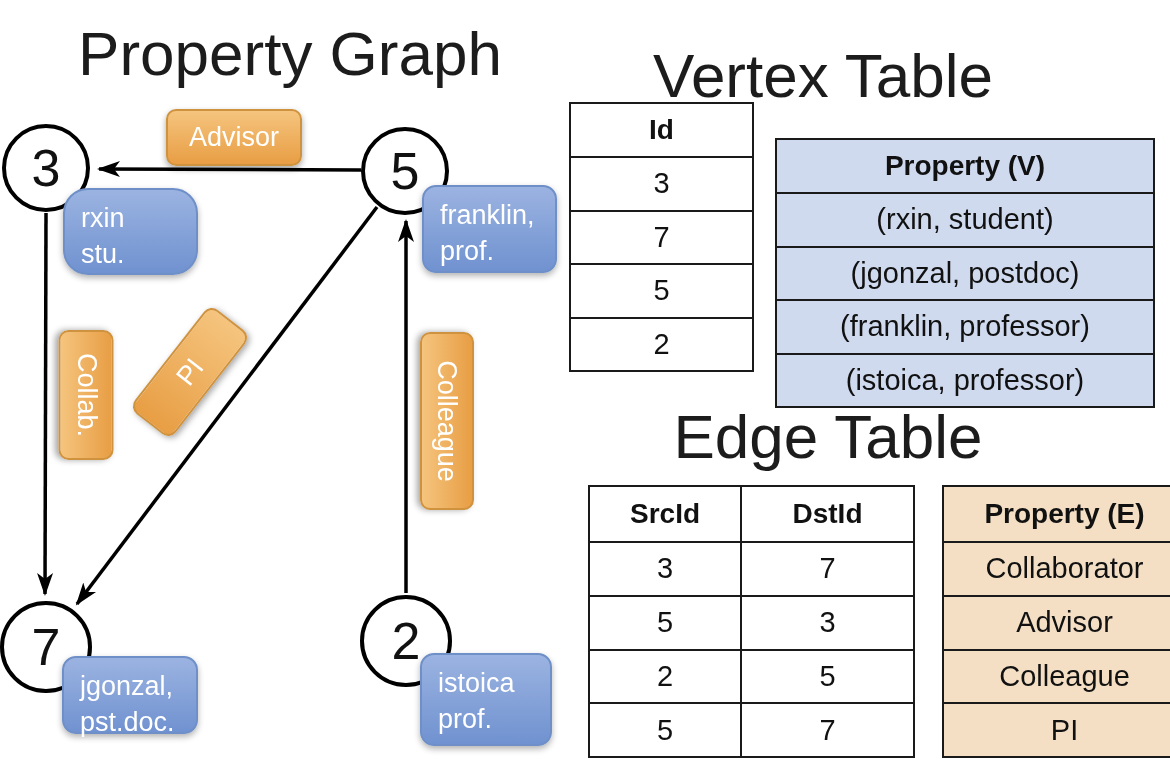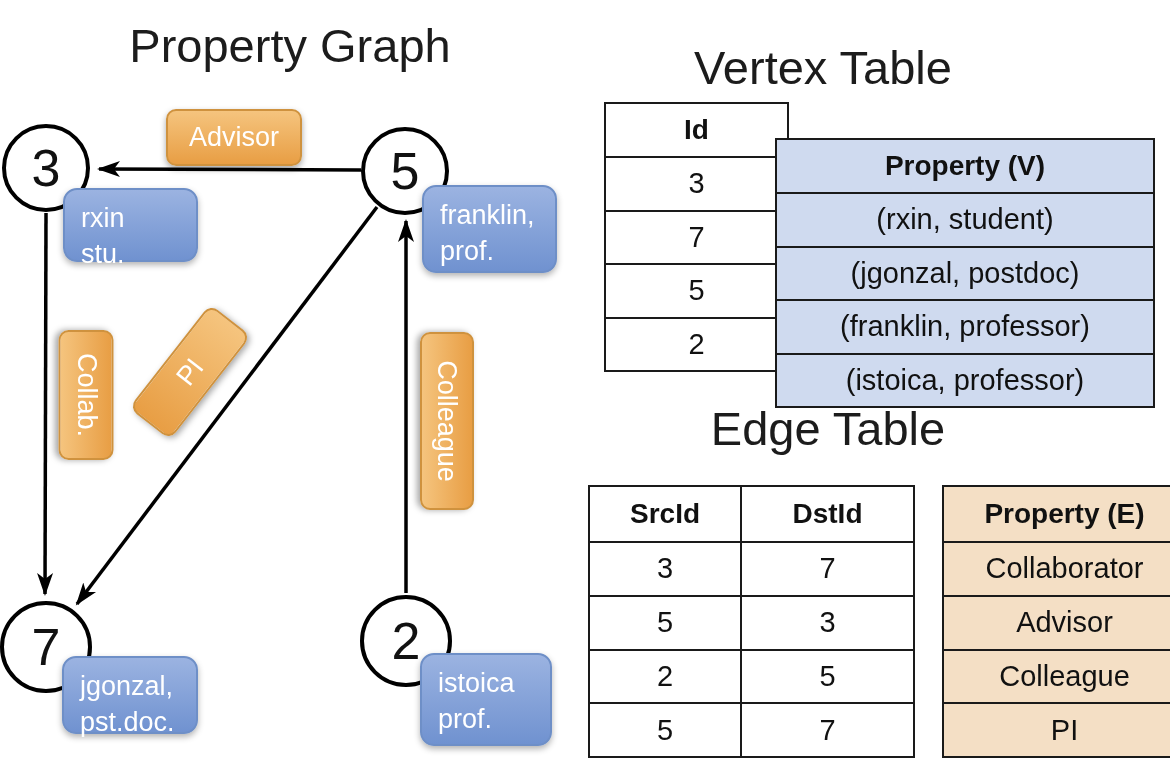--- a/index.html
+++ b/index.html
@@ -1,21 +1,21 @@
 <!DOCTYPE html>
 <html><head>
 <meta charset="utf-8">
 <style>
   html,body{margin:0;padding:0;background:#fff;}
   .stage{
     position:relative;width:1170px;height:760px;overflow:hidden;background:#fff;
     font-family:"Liberation Sans", sans-serif;color:#111;
   }
   .big-title{
-    position:absolute;text-align:center;font-size:47px;font-weight:300;
+    position:absolute;text-align:center;font-size:62px;font-weight:300;
     color:#1c1c1c;letter-spacing:0px;white-space:nowrap;
   }
   
   svg.edges{position:absolute;left:0;top:0;z-index:1;}
   .vertex{
     position:absolute;z-index:2;background:#fff;border:4px solid #000;border-radius:50%;
     box-sizing:border-box;display:flex;align-items:center;justify-content:center;
     font-size:52px;font-weight:300;color:#111;
   }
   .elabel{
@@ -92,38 +92,38 @@
   <div class="rot-wrap" style="left:58px;top:330px;width:55px;height:130px;">
     <div class="elabel" style="width:130px;height:55px;">Collab.</div>
   </div>
 
   <div class="elabel elabel-abs pi-box" style="left:124px;top:346px;width:132px;height:52px;">PI</div>
 
   <div class="rot-wrap" style="left:420px;top:332px;width:54px;height:178px;">
     <div class="elabel" style="width:178px;height:54px;">Colleague</div>
   </div>
 
-  <div class="vlabel" style="left:63px;top:188px;width:135px;height:74px;">
+  <div class="vlabel" style="left:63px;top:188px;width:135px;height:87px;border-radius:25px;">
     <div>rxin</div>
     <div>stu.</div>
   </div>
   <div class="vlabel" style="left:422px;top:185px;width:135px;height:88px;">
     <div>franklin,</div>
     <div>prof.</div>
   </div>
   <div class="vlabel" style="left:62px;top:656px;width:136px;height:78px;">
     <div>jgonzal,</div>
     <div>pst.doc.</div>
   </div>
   <div class="vlabel" style="left:420px;top:653px;width:132px;height:93px;">
     <div>istoica</div>
     <div>prof.</div>
   </div>
 
-  <div class="subtable" style="left:604px;top:102px;width:185px;height:270px;grid-template-rows:52px 1fr 1fr 1fr 1fr;">
+  <div class="subtable" style="left:569px;top:102px;width:185px;height:270px;grid-template-rows:52px 1fr 1fr 1fr 1fr;">
     <div class="trow">
         <div class="cell th">Id</div>
       </div>
     <div class="trow">
         <div class="cell td">3</div>
       </div>
     <div class="trow">
         <div class="cell td">7</div>
       </div>
     <div class="trow">

